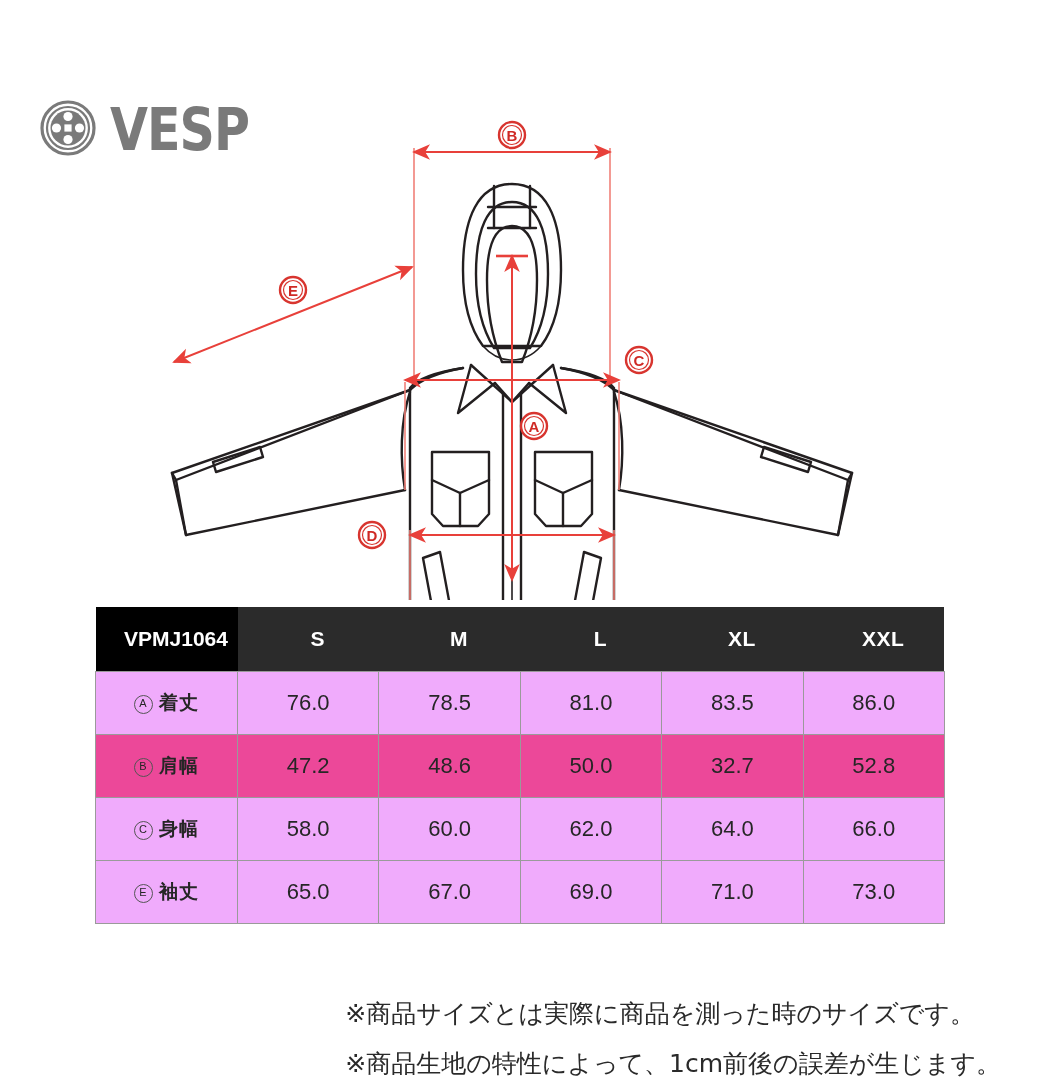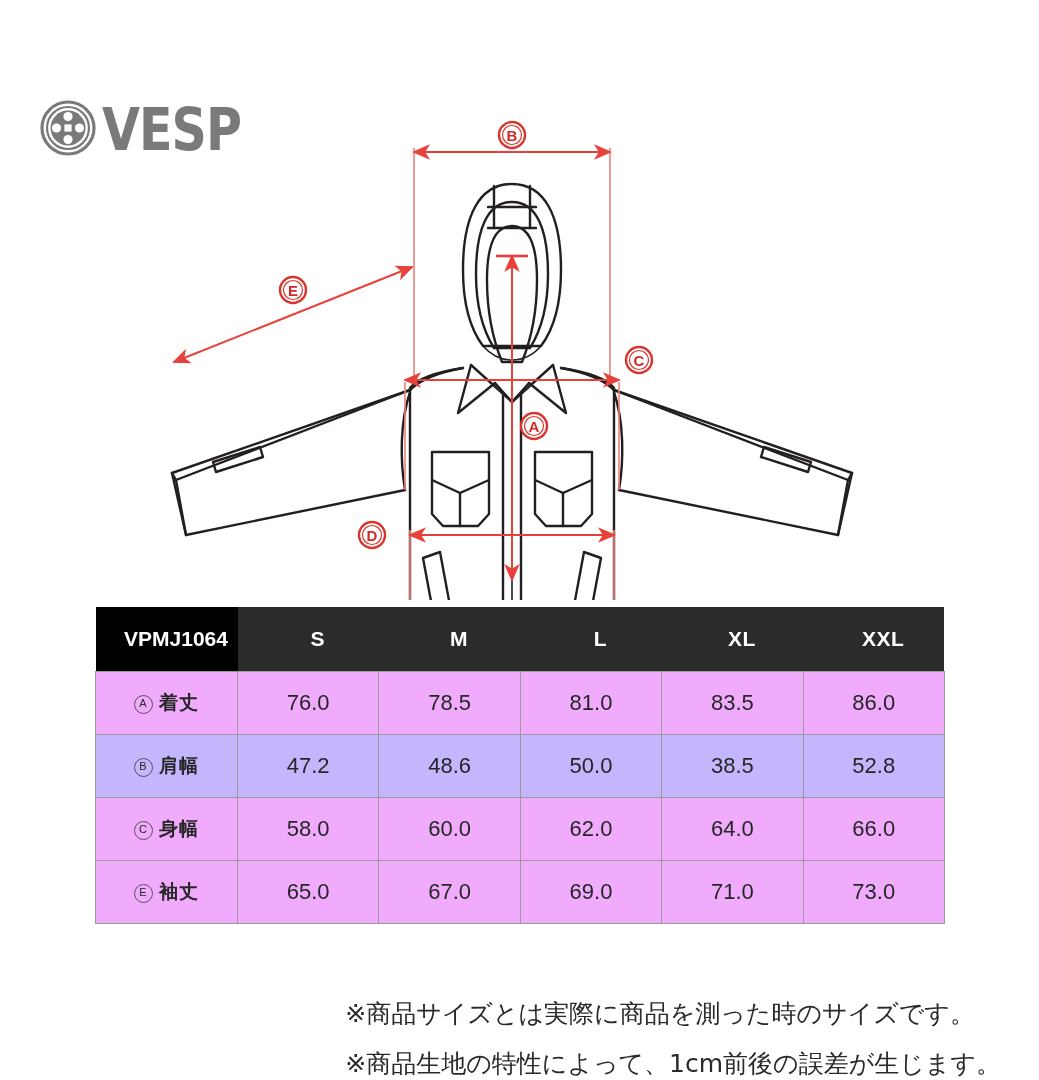--- a/index.html
+++ b/index.html
@@ -16,21 +16,21 @@
     overflow: hidden;
   }
 
   
   #brand-logo {
     position: absolute;
     left: 40px;
     top: 100px;
     display: flex;
     align-items: center;
-    gap: 6px;
+    gap: 14px;
   }
   #brand-logo .mark { display: block; }
   #brand-logo .wordmark {
     font-family: "DejaVu Sans", sans-serif;
     font-size: 58px;
     font-weight: 700;
     letter-spacing: -1px;
     color: #7a7a7a;
     line-height: 1;
     font-stretch: condensed;
@@ -82,21 +82,21 @@
   table.size-table tbody td {
     height: 60px;
     border: 1px solid #9a9a9a;
     text-align: center;
     vertical-align: middle;
     font-size: 22px;
     color: #262626;
     background: #f0abfc;
   }
   table.size-table tbody tr.alt td {
-    background: #c4b5fd;
+    background: #ec4899;
   }
   table.size-table tbody td.row-label {
     font-size: 19px;
     font-weight: 700;
     font-family: "DejaVu Sans", sans-serif;
     letter-spacing: 1px;
   }
   .circ {
     display: inline-block;
     width: 17px;
@@ -300,21 +300,21 @@
         <td>78.5</td>
         <td>81.0</td>
         <td>83.5</td>
         <td>86.0</td>
       </tr>
       <tr class="alt">
         <td class="row-label"><span class="circ">B</span><span>肩幅</span></td>
         <td>47.2</td>
         <td>48.6</td>
         <td>50.0</td>
-        <td>38.5</td>
+        <td>32.7</td>
         <td>52.8</td>
       </tr>
       <tr>
         <td class="row-label"><span class="circ">C</span><span>身幅</span></td>
         <td>58.0</td>
         <td>60.0</td>
         <td>62.0</td>
         <td>64.0</td>
         <td>66.0</td>
       </tr>

